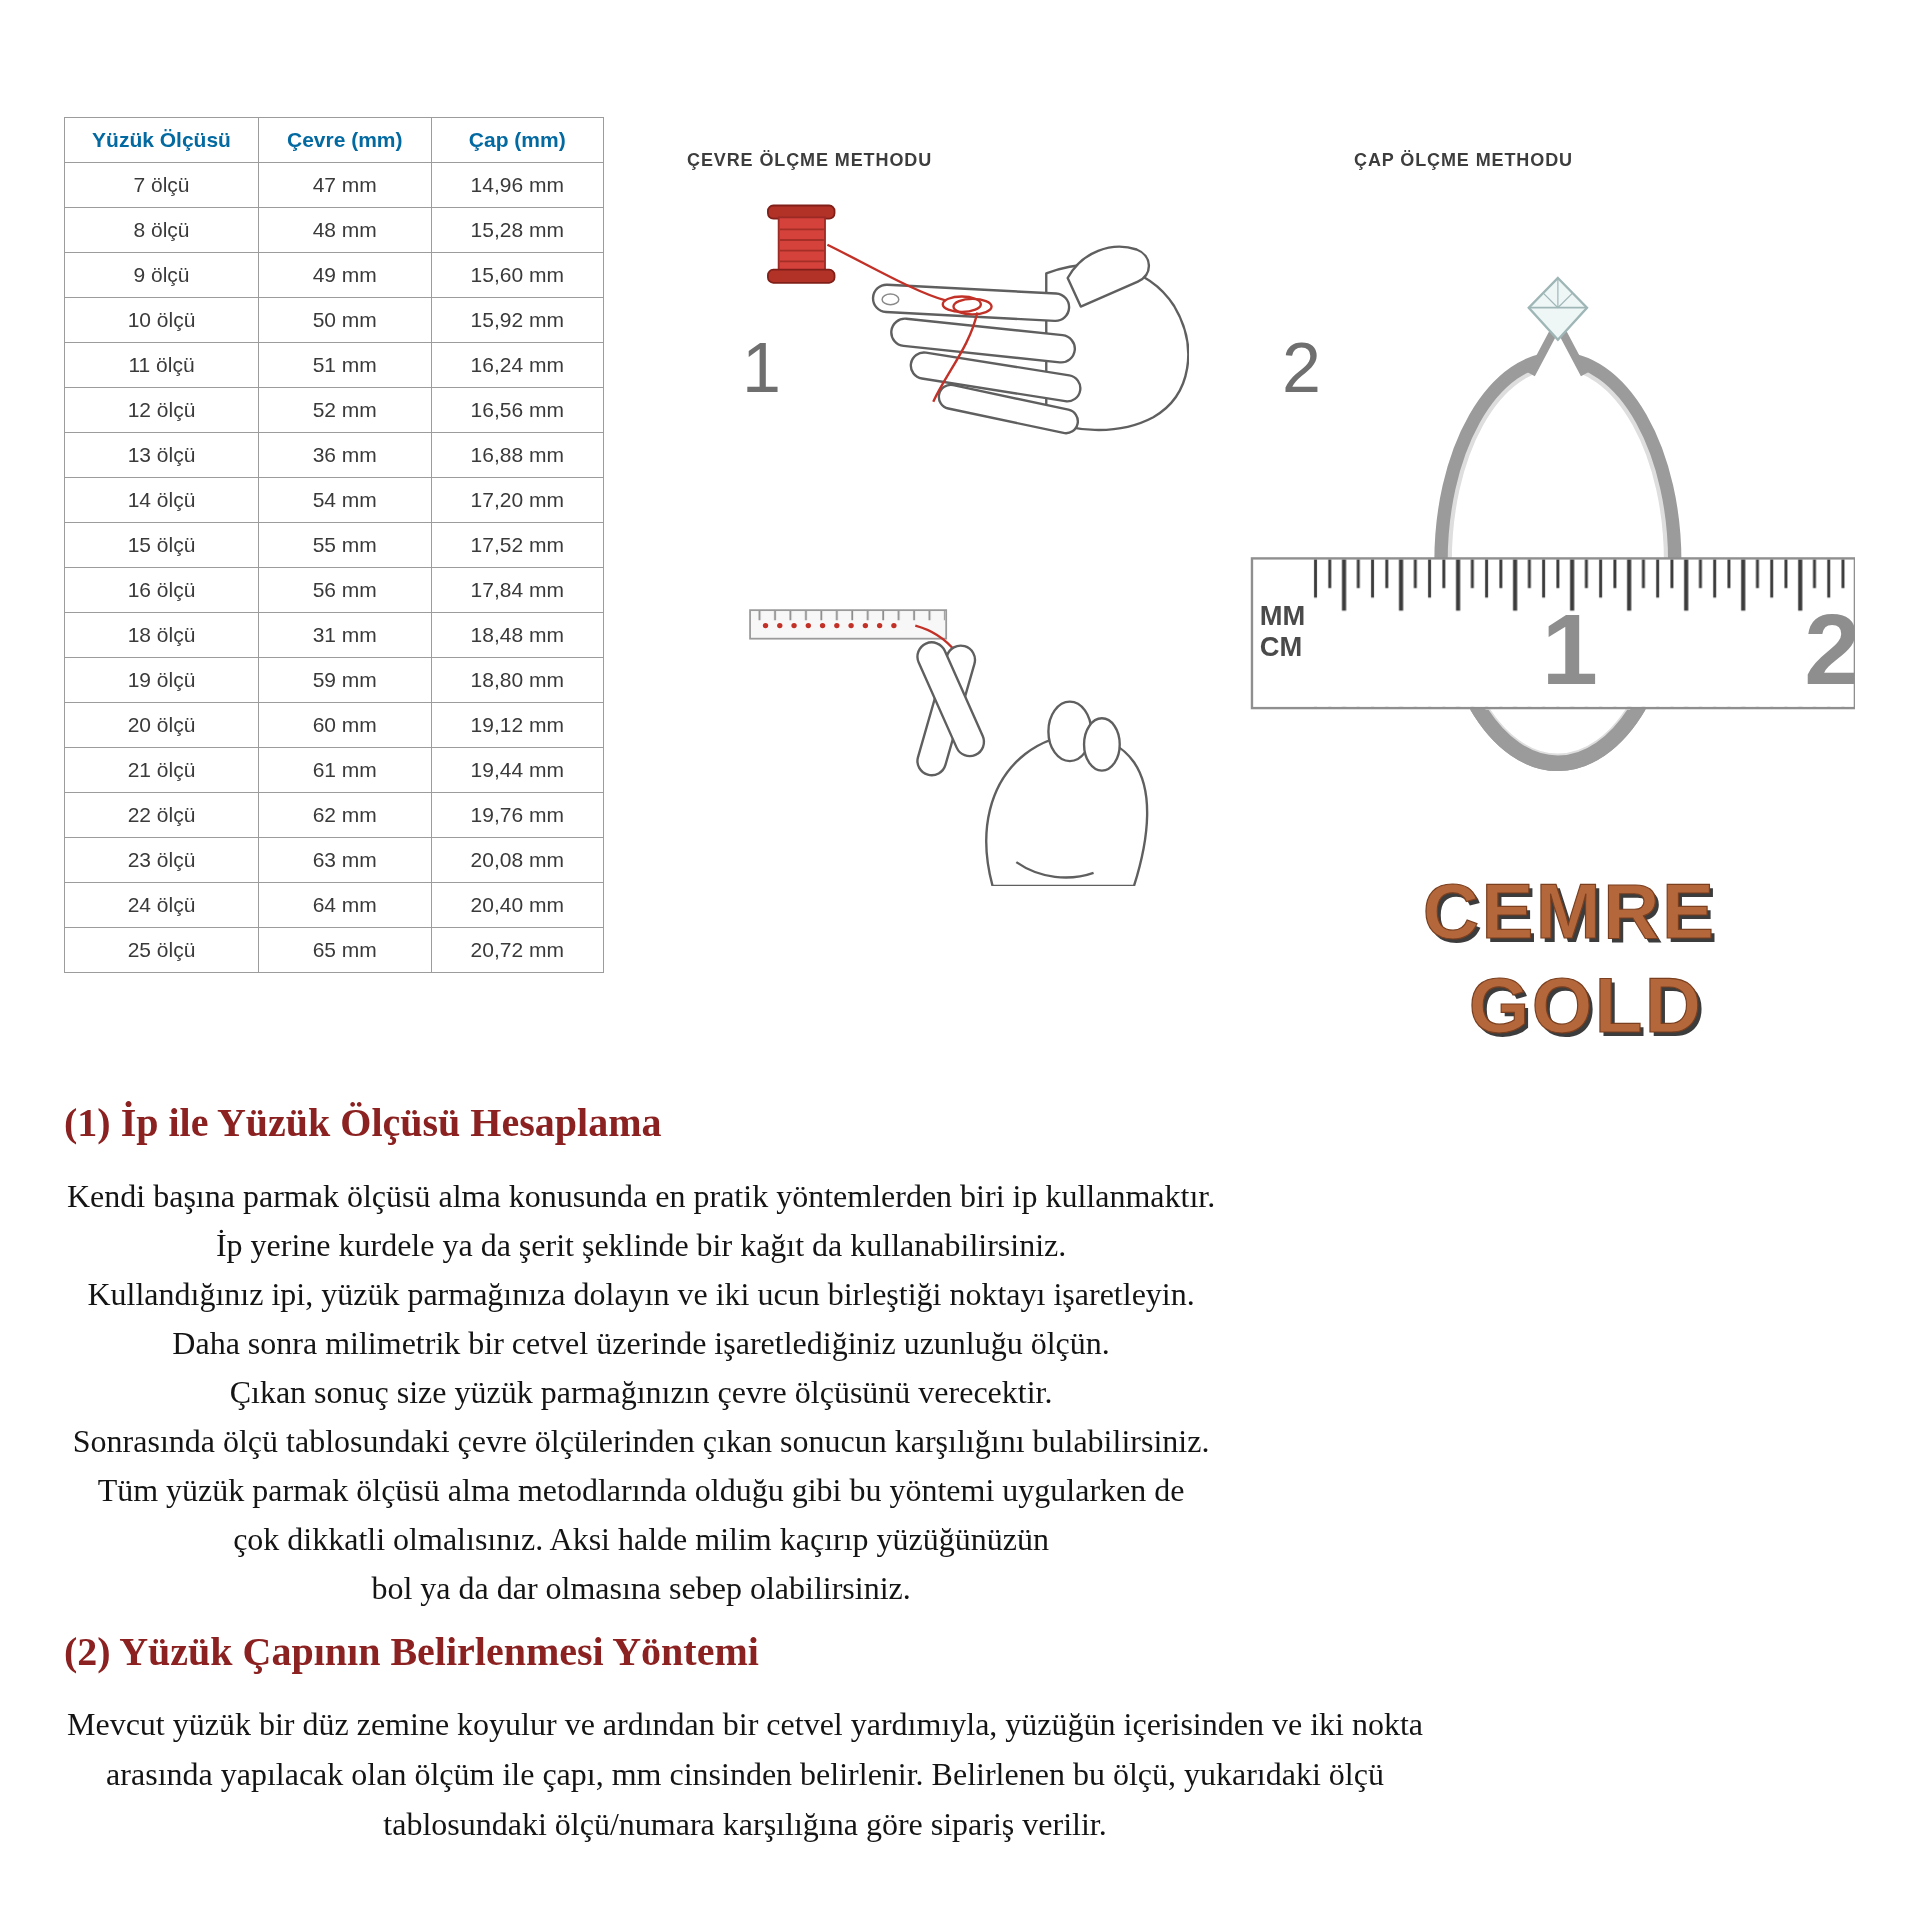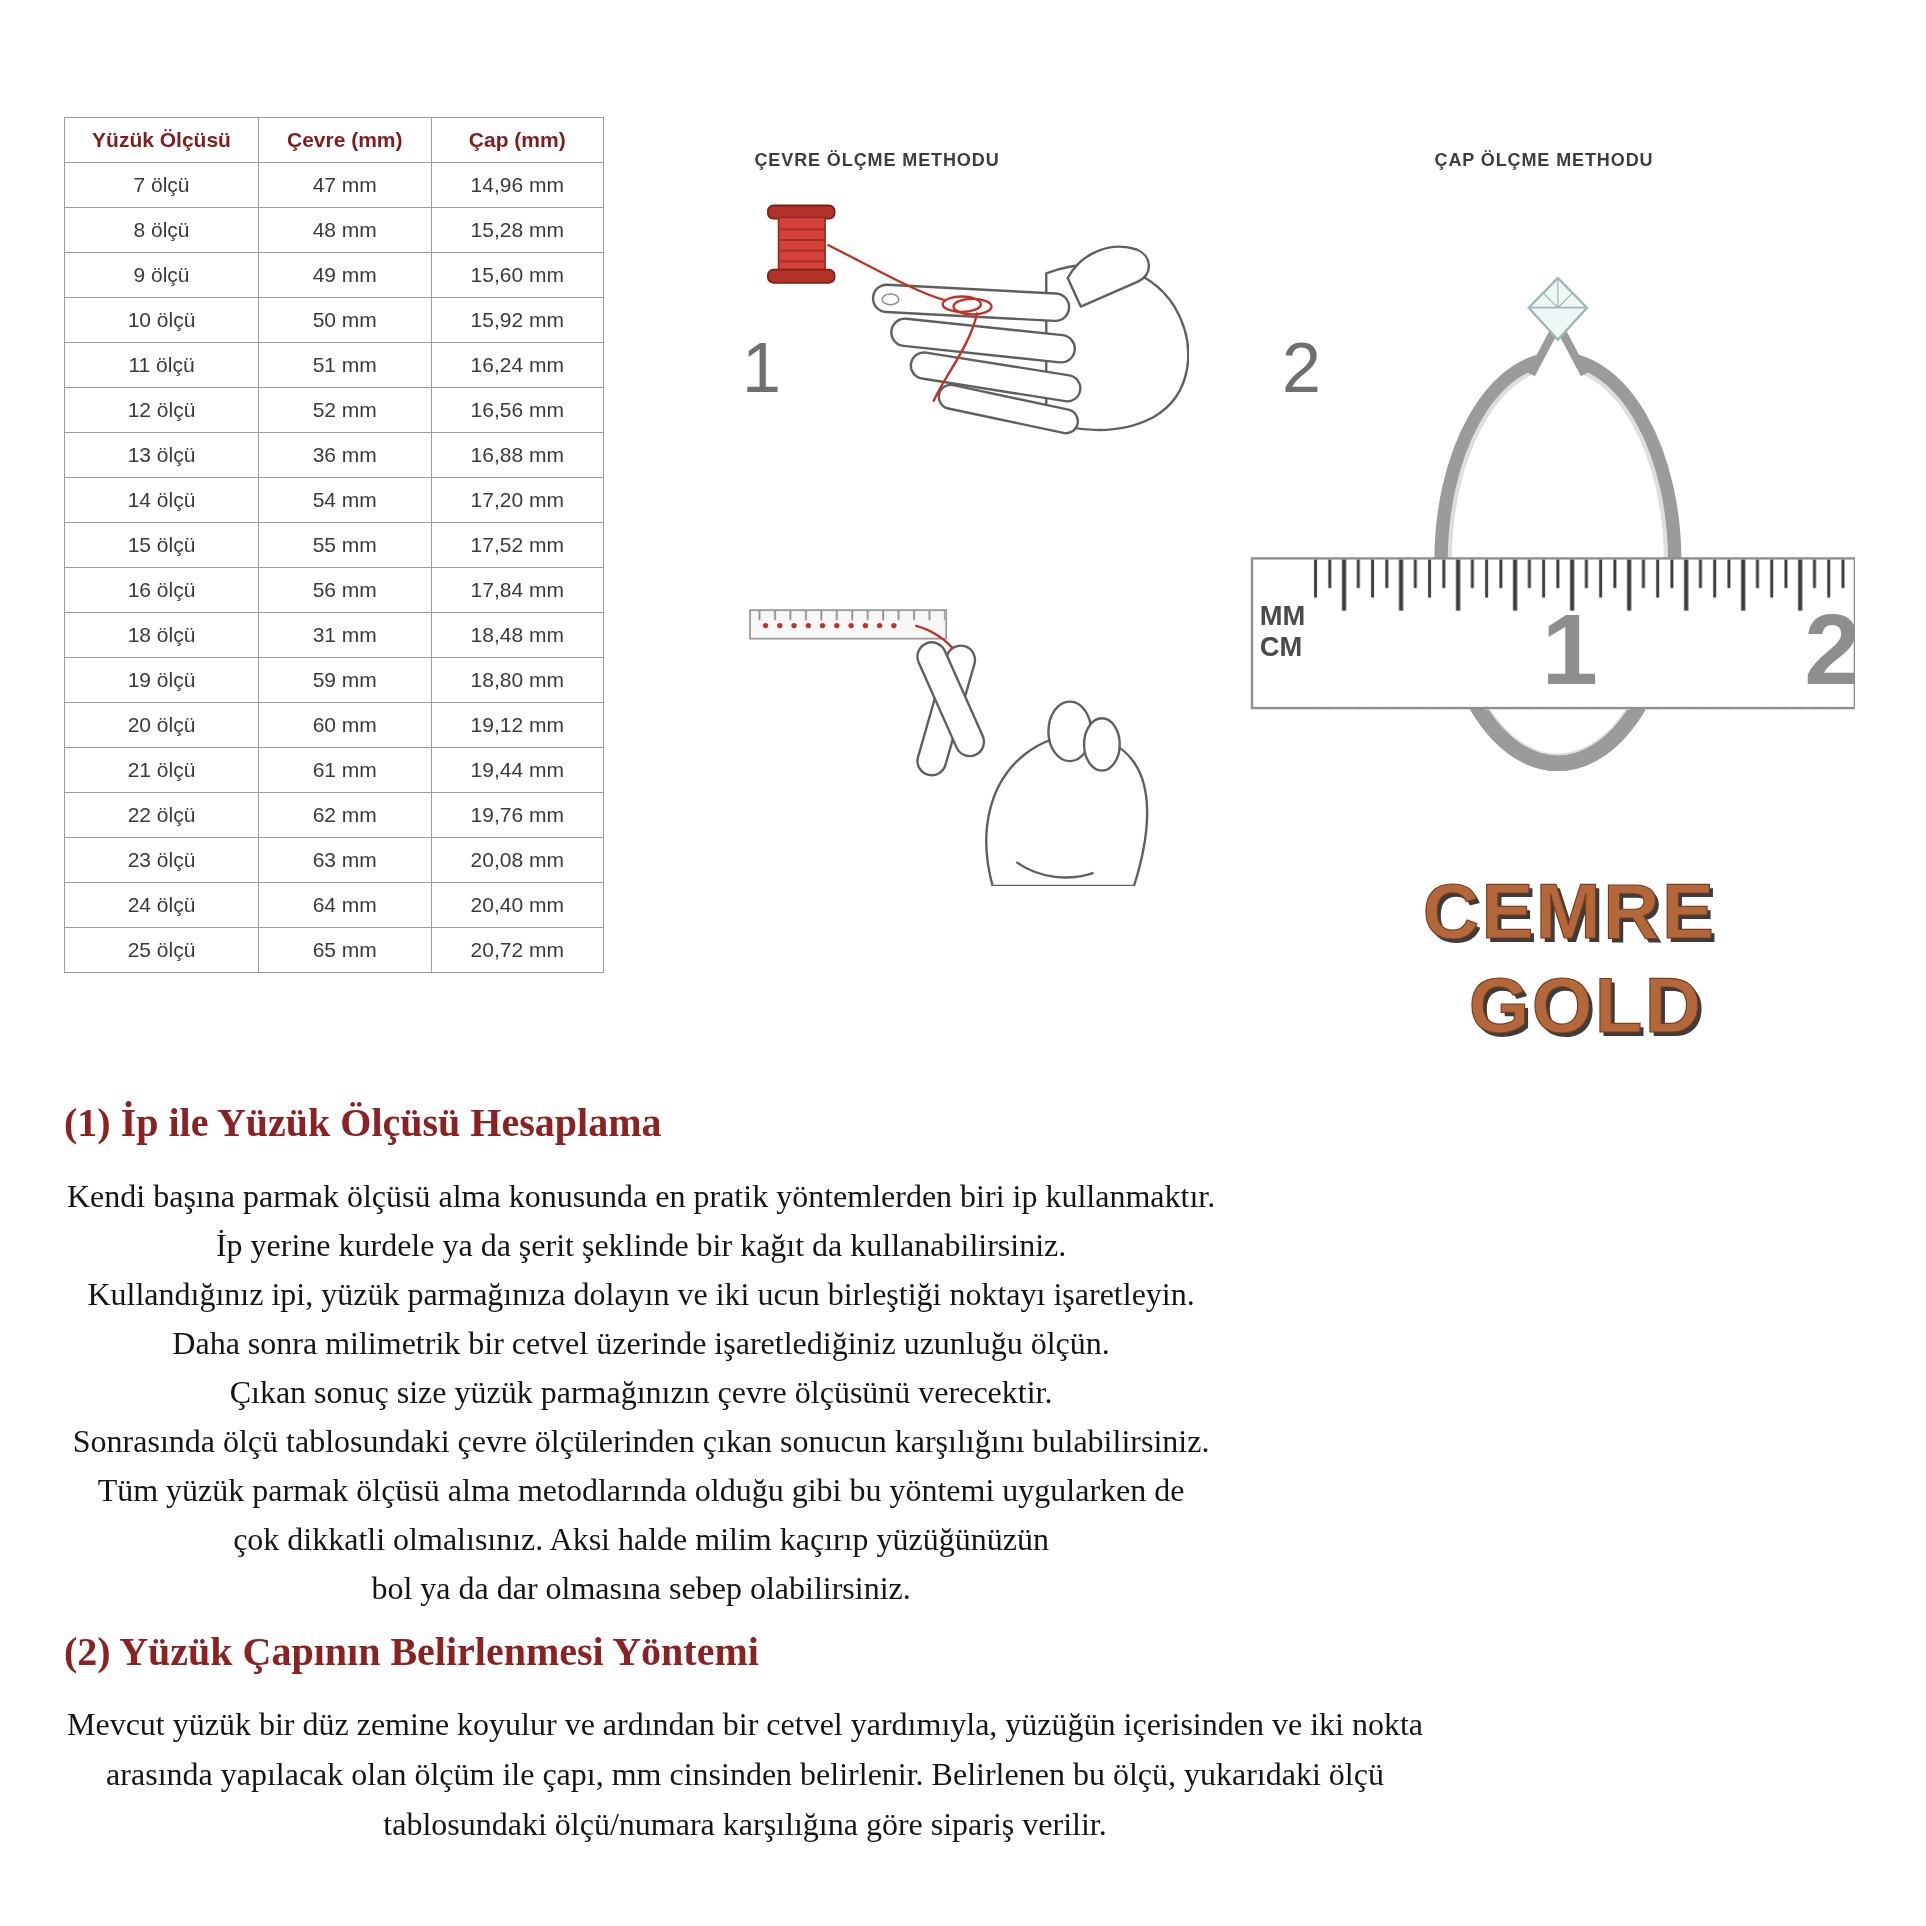--- a/index.html
+++ b/index.html
@@ -15,25 +15,25 @@
   
   .size-table {
     position:absolute; left:64px; top:117px; width:540px;
     border-collapse:collapse; font-size:21px; color:#3a3a3a;
     font-family:"Liberation Sans", sans-serif;
   }
   .size-table th, .size-table td {
     border:1.2px solid #9c9c9c; height:45px;
     text-align:center; vertical-align:middle; font-weight:400;
   }
-  .size-table th { font-weight:700; color:#7f1d1d;margin-left:8px; }
+  .size-table th { font-weight:700; color:#0369a1;margin-left:8px; }
 
   
   .method-title {
-    position:absolute; width:380px; text-align:center;
+    position:absolute; width:380px; text-align:left;
     font-size:18px; font-weight:700; letter-spacing:0.9px; color:#3d3d3d;
   }
   #title-cevre { left:687px; top:150px; }
   #title-cap   { left:1354px; top:150px; }
 
   .step-number { position:absolute; font-size:70px; color:#6f6f6f; line-height:1; }
   #step-1 { left:742px; top:333px; }
   #step-2 { left:1282px; top:333px; }
 
   

